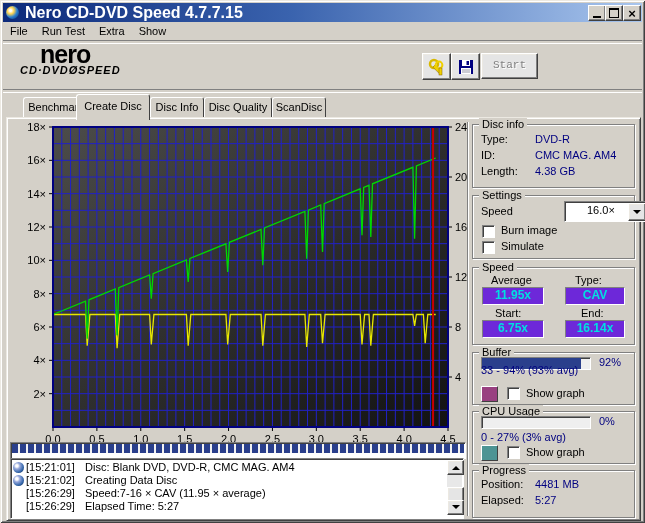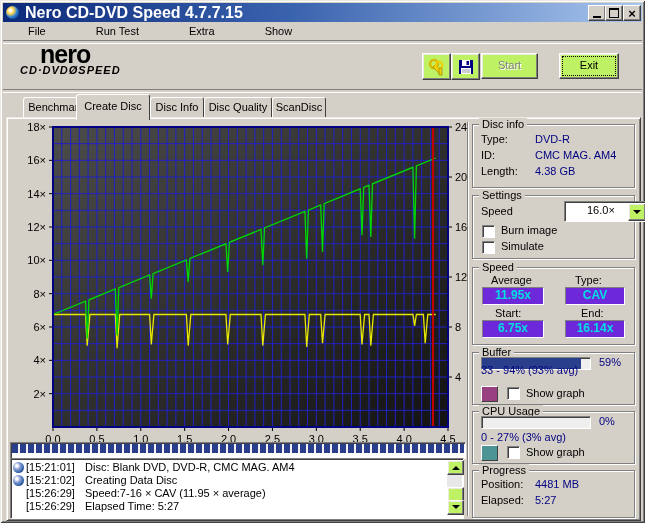--- a/index.html
+++ b/index.html
@@ -15,30 +15,30 @@
   #appicon{width:13px;height:13px;margin-left:3px;border-radius:50%;
      background:radial-gradient(circle at 35% 35%,#fff 8%,#ffd34d 28%,#2a7fd4 55%,#08306b 95%);}
   #title{color:#fff;font-weight:bold;font-size:16px;margin-left:6px;white-space:nowrap;}
   .winbtn{width:16px;height:14px;background:#d4d0c8;border:1px solid;border-color:#fff #404040 #404040 #fff;
      box-shadow:inset -1px -1px 0 #808080;display:flex;align-items:center;justify-content:center;}
   .glyph-min{width:8px;height:2px;background:#000;margin-top:7px;}
   .glyph-max{width:8px;height:7px;border:1px solid #000;border-top-width:2px;}
   .glyph-close{font-weight:bold;font-size:13px;line-height:11px;}
   
   #menubar{left:3px;top:22px;width:639px;height:18px;display:flex;align-items:center;}
-  .menu-item{padding:2px 25px;}
+  .menu-item{padding:2px 7px;}
   .sep{left:3px;width:639px;height:2px;border-top:1px solid #808080;border-bottom:1px solid #fff;}
   
   #logo1{left:40px;top:44px;font-weight:bold;font-size:25px;letter-spacing:-1px;line-height:20px;}
   #logo2{left:20px;top:64px;font-weight:bold;font-style:italic;font-size:11px;letter-spacing:1px;}
   .well{background:#fff;border:1px solid #808080;border-right-color:#fff;border-bottom-color:#fff;
         box-shadow:inset 1px 1px 0 #404040;}
   #drive-combo{left:135px;top:55px;width:202px;height:20px;line-height:18px;padding-left:5px;white-space:nowrap;overflow:hidden;}
-  .raised{background:#bef264;border:1px solid;border-color:#fff #404040 #404040 #fff;
-        box-shadow:inset -1px -1px 0 #808080,inset 1px 1px 0 #ece9e2;}
+  .raised{background:#e5e5e5;border:1px solid;border-color:#fff #404040 #404040 #fff;
+        box-shadow:inset -1px -1px 0 #808080,inset 1px 1px 0 #ece9e2;font-family:Liberation Mono, monospace;}
   .dd{position:absolute;right:1px;top:1px;width:16px;height:16px;display:flex;align-items:center;justify-content:center;}
   .dd i{display:block;width:0;height:0;border:4px solid transparent;border-top-color:#000;margin-top:4px;}
   .toolbtn{width:27px;height:25px;display:flex;align-items:center;justify-content:center;}
   #btn-start{left:481px;top:53px;width:55px;height:24px;text-align:center;line-height:22px;color:#808080;text-shadow:1px 1px 0 #fff;}
   #btn-exit{left:559px;top:53px;width:58px;height:24px;text-align:center;line-height:22px;outline:1px dotted #000;outline-offset:-4px;}
   
   .tab{background:#d4d0c8;border:1px solid;border-color:#fff #404040 #d4d0c8 #fff;
        border-top-left-radius:3px;border-top-right-radius:3px;text-align:center;}
   #page{left:6px;top:117px;width:633px;height:402px;background:#d4d0c8;
        border:1px solid;border-color:#ece9e2 #404040 #404040 #ece9e2;
@@ -117,21 +117,20 @@
     <svg width="16" height="16" viewBox="0 0 16 16">
       <rect x="1" y="1" width="14" height="14" fill="#000080"></rect>
       <rect x="4" y="1" width="8" height="6" fill="#fff"></rect>
       <rect x="8.5" y="2" width="2.5" height="4" fill="#000080"></rect>
       <rect x="3" y="9" width="10" height="6" fill="#fff"></rect>
       <rect x="4" y="10.5" width="8" height="1" fill="#99a"></rect>
       <rect x="4" y="12.5" width="8" height="1" fill="#99a"></rect>
     </svg>
   </div>
   <div id="btn-start" class="abs raised">Start</div>
-  <div id="btn-exit" class="abs raised">Exit</div>
   <div class="abs sep" style="top:89px;"></div>
 
   <div class="abs tab" style="left:6px;top:97px;width:64px;height:19px;line-height:19px;margin-left:17px;">Benchmark</div>
   <div class="abs tab" style="left:76px;top:94px;width:72px;height:25px;line-height:22px;z-index:3;border-bottom:none;">Create Disc</div>
   <div class="abs tab" style="left:150px;top:97px;width:52px;height:19px;line-height:19px;">Disc Info</div>
   <div class="abs tab" style="left:204px;top:97px;width:66px;height:19px;line-height:19px;">Disc Quality</div>
   <div class="abs tab" style="left:272px;top:97px;width:52px;height:19px;line-height:19px;">ScanDisc</div>
 
   <div id="page" class="abs"></div>
 
@@ -331,21 +330,21 @@
     <span class="gl" style="left:108px;top:39px;">End:</span>
     <div class="lcd" style="left:9px;top:52px;width:60px;height:16px;">6.75x</div>
     <div class="lcd" style="left:92px;top:52px;width:58px;height:16px;">16.14x</div>
   </div>
 
   <div class="abs group" style="left:472px;top:352px;width:161px;height:51px;">
     <span class="legend">Buffer</span>
     <div class="pwell" style="left:8px;top:4px;width:108px;height:11px;">
       <div class="pfill" id="buffer-fill" style="width: 92%;"></div>
     </div>
-    <span class="gl val" style="left:126px;top:3px;">59%</span>
+    <span class="gl val" style="left:126px;top:3px;">92%</span>
     <span class="gl val" style="left:8px;top:11px;text-align:center;">33 - 94% (93% avg)</span>
     <span class="swatch" id="buffer-swatch" style="left: 8px; top: 33px; background: rgb(153, 64, 128);"></span>
     <span class="cb" style="left:34px;top:34px;"></span>
     <span class="gl" style="left:53px;top:34px;">Show graph</span>
   </div>
 
   <div class="abs group" style="left:472px;top:411px;width:161px;height:51px;">
     <span class="legend">CPU Usage</span>
     <div class="pwell" style="left:8px;top:4px;width:108px;height:11px;">
       <div class="pfill" id="cpu-fill" style="width: 0%;"></div>

